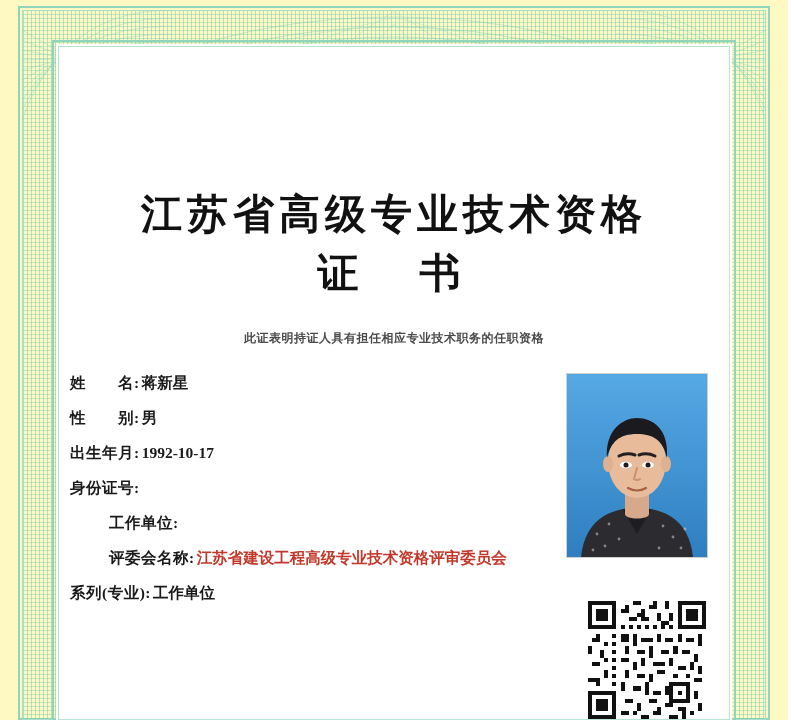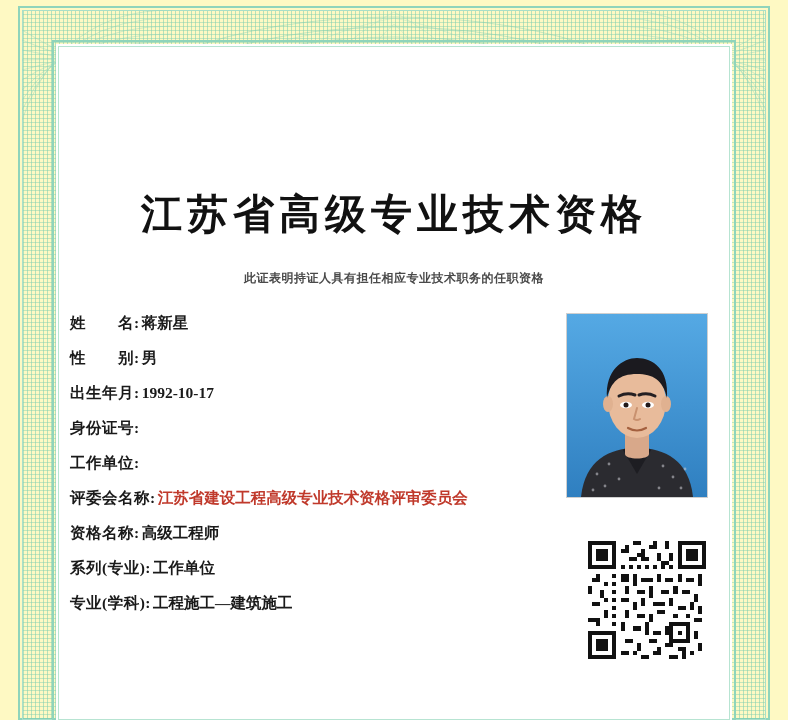--- a/index.html
+++ b/index.html
@@ -142,21 +142,21 @@
   .field-label {
     color: #1a1a1a;
     letter-spacing: 0.5px;
   }
   .field-value {
     color: #1a1a1a;
     margin-left: 2px;
   }
   .field-value.accent { color: #c0392b; }
 
-  .field-row.wide { width: 560px; }
+  .field-row.wide { width: 560px; margin-left: 39px; }
 
   .photo {
     position: absolute;
     right: 10px;
     top: 0px;
     width: 140px;
     height: 183px;
     border: 1px solid #cfcfcf;
     background: linear-gradient(180deg, #4a9fe0 0%, #3c8fd6 55%, #357fc4 100%);
     overflow: hidden;
@@ -237,20 +237,21 @@
   </svg>
 
   <div class="border-inner-line"></div>
   <div class="border-inner-white"></div>
   <div class="border-inner-line2"></div>
 
   <div class="content">
 
     <div class="title">
       <span>江苏省高级专业技术资格</span>
+      <span class="line2">证　书</span>
     </div>
 
     <div class="subtitle">此证表明持证人具有担任相应专业技术职务的任职资格</div>
 
     <div class="body-area">
 
       <div class="fields">
 
         <div class="field-row">
           <span class="field-label">姓　　名:</span>
@@ -273,34 +274,26 @@
 
         <div class="field-row wide">
           <span class="field-label">工作单位:</span>
         </div>
 
         <div class="field-row wide">
           <span class="field-label">评委会名称:</span>
           <span class="field-value accent">江苏省建设工程高级专业技术资格评审委员会</span>
         </div>
 
-        <div class="field-row">
-          <span class="field-label">资格名称:</span>
-          <span class="field-value">高级工程师</span>
-        </div>
 
         <div class="field-row">
           <span class="field-label">系列(专业):</span>
           <span class="field-value">工作单位</span>
         </div>
 
-        <div class="field-row">
-          <span class="field-label">专业(学科):</span>
-          <span class="field-value">工程施工—建筑施工</span>
-        </div>
 
       </div>
 
       <div class="photo">
         <svg width="140" height="183" viewBox="0 0 140 183">
           <defs>
             <linearGradient id="bg" x1="0" y1="0" x2="0" y2="1">
               <stop offset="0%" stop-color="#55a9e4"></stop>
               <stop offset="100%" stop-color="#2f7fc0"></stop>
             </linearGradient>

